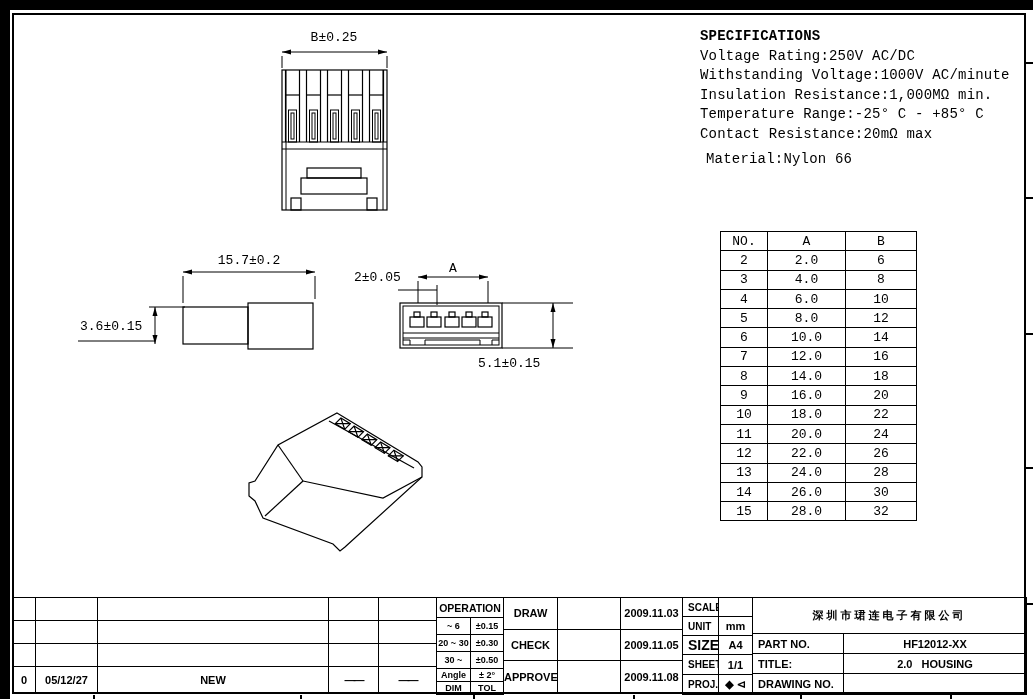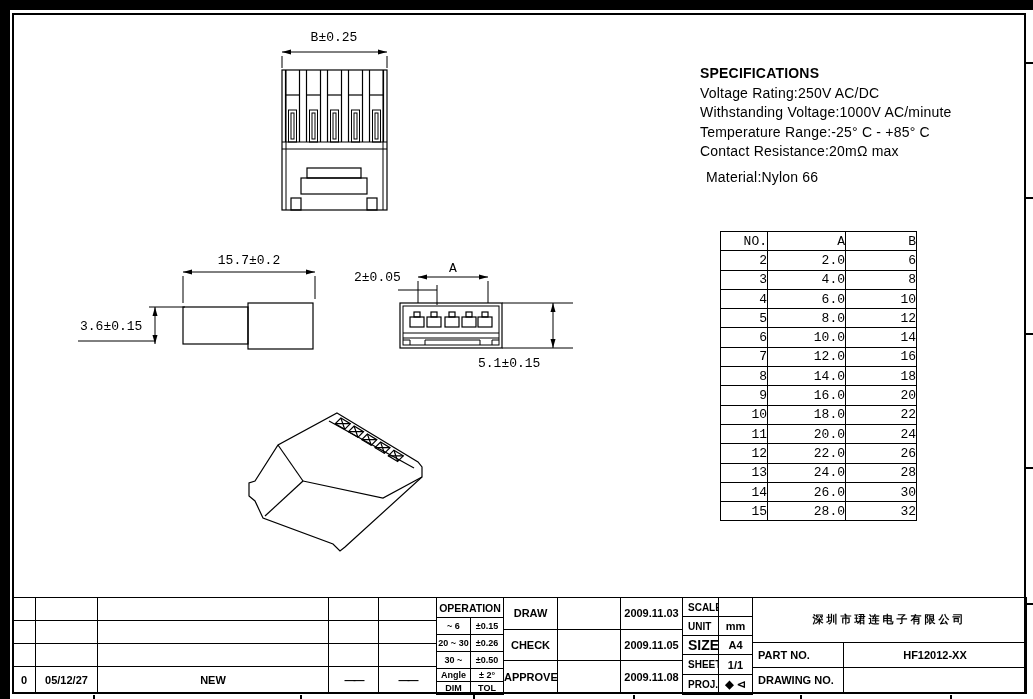--- a/index.html
+++ b/index.html
@@ -5,29 +5,29 @@
   * { margin:0; padding:0; box-sizing:border-box; }
   body { background:#888; }
   .page { position:relative; width:1033px; height:699px; background:#fff;
           font-family:"Liberation Sans", sans-serif; overflow:hidden; }
   .bar-top  { position:absolute; left:0; top:0; width:1033px; height:10px; background:#000; }
   .bar-left { position:absolute; left:0; top:0; width:10px; height:699px; background:#000; }
   .frame { position:absolute; left:12px; top:13px; width:1014px; height:681px; border:2px solid #000; }
 
   
   .specs { position:absolute; left:700px; top:27px; width:332px; font-size:14px; line-height:19.5px;
-           font-family:Liberation Sans, sans-serif; color:#000; letter-spacing:0.2px;margin-top:37px; }
+           font-family:Liberation Mono, monospace; color:#000; letter-spacing:0.2px; }
   .specs .h { font-weight:bold; }
   .specs .housing { margin-top:5px; font-weight:bold; }
   .specs .material { margin-top:6px; padding-left:6px; }
 
   
   .size-table { position:absolute; left:720px; top:231px; border-collapse:collapse; table-layout:fixed;
                 font-family:"Liberation Mono", monospace; font-size:13px; color:#000; }
-  .size-table td, .size-table th { border:1.5px solid #000; height:19.3px; text-align:right;
+  .size-table td, .size-table th { border:1.5px solid #000; height:19.3px; text-align:center;
                                    font-weight:normal; padding:0; }
 
   
   .tb { position:absolute; border-collapse:collapse; table-layout:fixed; color:#000; }
   .tb td { border:1.5px solid #000; padding:0; overflow:hidden; text-align:center;
            font-size:11px; font-weight:bold; white-space:nowrap; }
   .tb .lbl { text-align:left; padding-left:5px; }
   .small td { font-size:9px; }
   .dash { letter-spacing:-2px; }
   .company { font-family:Liberation Mono, monospace; font-size:21px; letter-spacing:3px; font-weight:normal; }
@@ -174,20 +174,21 @@
       <path d="M135,52.7 L150,52.7 M140.6,47.1 L144.4,58.3"></path>
       <polygon class="noFill" points="157.7,66.4 163.3,60.8 153.9,55.2 148.3,60.8"></polygon>
       <path d="M148.3,60.8 L163.3,60.8 M153.9,55.2 L157.7,66.4"></path>
     </g>
   </svg>
 
   <div class="specs">
     <div class="h">SPECIFICATIONS</div>
     <div>Voltage Rating:250V AC/DC</div>
     <div>Withstanding Voltage:1000V AC/minute</div>
+    <div>Insulation Resistance:1,000MΩ min.</div>
     <div>Temperature Range:-25° C - +85° C</div>
     <div>Contact Resistance:20mΩ max</div>
     <div class="material">Material:Nylon 66</div>
   </div>
 
   <table class="size-table">
     <colgroup>
         <col style="width:47px">
         <col style="width:78px">
         <col style="width:71px">
@@ -321,21 +322,21 @@
     <tbody>
         <tr style="height:20px">
           <td colspan="2" style="font-size:10.5px">OPERATION</td>
         </tr>
     <tr style="height:17px">
       <td>~ 6</td>
       <td>±0.15</td>
         </tr>
     <tr style="height:17px">
       <td>20 ~ 30</td>
-      <td>±0.26</td>
+      <td>±0.30</td>
         </tr>
     <tr style="height:17px">
       <td>30 ~</td>
       <td>±0.50</td>
         </tr>
     <tr style="height:13px">
       <td>Angle</td>
       <td>± 2°</td>
         </tr>
     <tr style="height:13px">
@@ -404,20 +405,24 @@
         <col style="width:91px">
         <col style="width:183px">
       </colgroup>
     <tbody>
         <tr style="height:36px">
       <td colspan="2" class="company">深圳市珺连电子有限公司</td>
         </tr>
     <tr style="height:20px">
       <td class="lbl">PART NO.</td>
       <td class="partno">HF12012-XX</td>
+        </tr>
+    <tr style="height:20px">
+      <td class="lbl">TITLE:</td>
+      <td class="titleval">2.0 HOUSING</td>
         </tr>
     <tr style="height:21px">
       <td class="lbl">DRAWING NO.</td>
       <td></td>
         </tr>
   </tbody>
     </table>
 
   <div class="tick-r" style="top:62px"></div>
   <div class="tick-r" style="top:197px"></div>

